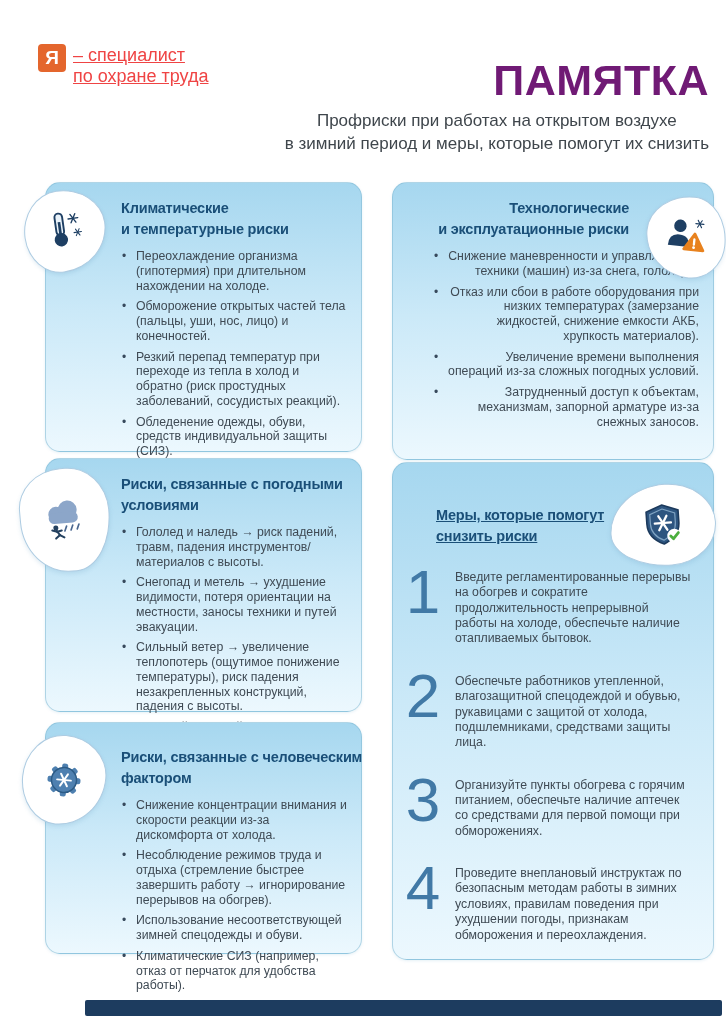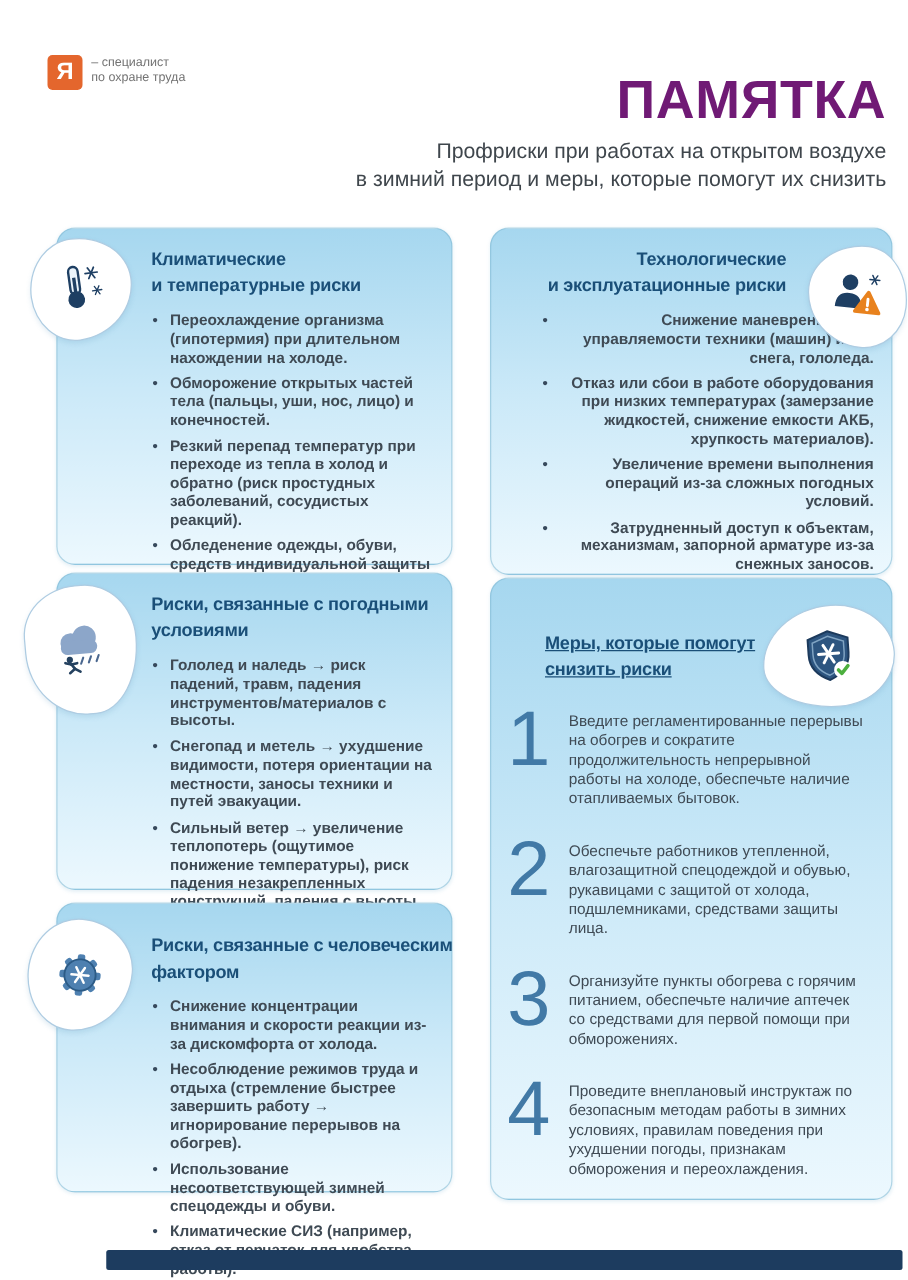--- a/index.html
+++ b/index.html
@@ -7,24 +7,24 @@
     width:726px;height:1024px;background:#ffffff;
     font-family:"Liberation Sans","DejaVu Sans",sans-serif;
     -webkit-font-smoothing:antialiased;
   }
   .page{position:relative;width:726px;height:1024px;overflow:hidden;background:#fff;}
 
   
   .logo{position:absolute;left:38px;top:44px;display:flex;gap:7px;align-items:flex-start;}
   .logo-square{width:28px;height:28px;background:#E4662D;border-radius:4px;
     color:#fff;font-weight:bold;font-size:19px;display:flex;align-items:center;justify-content:center;}
-  .logo-text{font-size:10px;line-height:1.16;color:#737373;padding-top:1px;}
+  .logo-text{font-size:18px;line-height:1.16;color:#ef4444;padding-top:1px;text-decoration:underline;}
   .page-title{position:absolute;right:17px;top:56px;font-size:43px;font-weight:bold;
     color:#701a75;letter-spacing:.5px;}
-  .page-subtitle{position:absolute;right:17px;top:110px;text-align:right;
+  .page-subtitle{position:absolute;right:17px;top:110px;text-align:center;
     font-size:17px;line-height:1.34;color:#3F464C;}
 
   
   .card{position:absolute;border-radius:15px;
     background:linear-gradient(180deg,#A6D7EF 0%,#CBE9F8 48%,#ECF8FE 100%);
     border:1px solid rgba(127,184,210,.55);
     box-shadow:0 1px 3px rgba(110,170,205,.18);}
   #card-climate {left:45px; top:182px; width:315px; height:268px;}
   #card-tech    {left:392px;top:182px; width:320px; height:276px;text-align:right;}
   #card-weather {left:45px; top:458px; width:315px; height:252px;}
@@ -37,21 +37,21 @@
   #card-human .card-inner{padding-top:24px;}
   #card-measures .card-inner{padding:42px 14px 0 8px;}
 
   .card-title{font-size:14.5px;font-weight:bold;letter-spacing:-0.2px;
     color:#1A4F78;line-height:1.45;margin:0 -14px 0 0;}
   .card-title span{display:block;white-space:nowrap;}
   .pad-right .card-title{margin-right:70px;}
   .pad-right .card-title span{white-space:normal;}
   #card-measures .card-title{margin:0 90px 0 35px;text-decoration:underline;}
 
-  ul.bullets{list-style:none;margin:9px 0 0 0;padding:0;font-weight:bold;}
+  ul.bullets{list-style:none;margin:9px 0 0 0;padding:0;}
   ul.bullets li{position:relative;padding-left:15px;margin:0 0 6px 0;
     font-size:12.3px;line-height:1.2;color:#3F4A54;}
   ul.bullets li::before{content:"•";position:absolute;left:1px;top:0;
     color:#37495C;font-size:12px;}
 
   
   .measures{margin-top:20px;}
   .measure{display:flex;gap:10px;margin:0 6px 24px 0;}
   .measure-number{flex:none;width:44px;text-align:center;
     font-size:62px;line-height:.8;color:#4179A6;}

